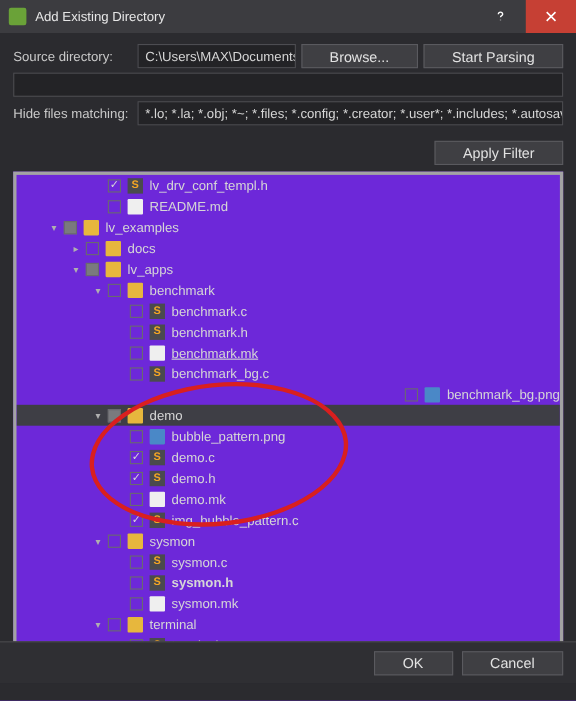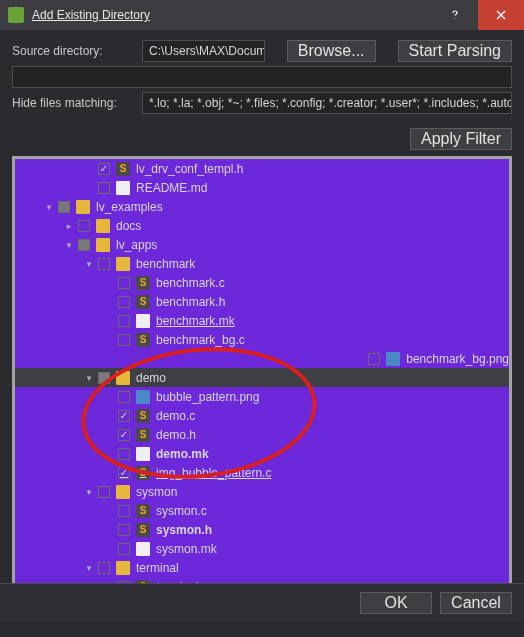--- a/index.html
+++ b/index.html
@@ -1,29 +1,29 @@
 <!DOCTYPE html>
 <html><head>
 <meta charset="utf-8">
 <style>
 * { box-sizing: border-box; margin: 0; padding: 0; font-family: "Segoe UI", Tahoma, sans-serif; }
 body { background: #2b2b2f; width: 524px; height: 637px; overflow: hidden; position: relative; }
 
-.titlebar { height: 30px; background: #3c3c40; display: flex; align-items: center; color: #e6e6e6; font-size: 12px; text-decoration: underline; }
+.titlebar { height: 30px; background: #3c3c40; display: flex; align-items: center; color: #e6e6e6; font-size: 12px; }
 .titlebar .app-icon { width: 16px; height: 16px; margin: 0 8px; background: #6aa238; border-radius: 2px; position: relative; }
 .titlebar .title { flex: 1; }
 .titlebar .ctrl { width: 46px; height: 30px; display: flex; align-items: center; justify-content: center; color: #fff; }
 .titlebar .ctrl.close { background: #c64034; }
 .titlebar .ctrl svg { width: 10px; height: 10px; }
 
 .form { padding: 10px 12px; color: #c9c9c9; font-size: 12px; }
-.row { display: flex; align-items: center; gap: 22px; margin-bottom: 4px; }
+.row { display: flex; align-items: center; gap: 5px; margin-bottom: 4px; }
 .row .lbl { width: 108px; }
 .row .val { flex: 1; background: #232326; border: 1px solid #4d4d52; color: #d6d6d6; height: 22px; line-height: 20px; padding: 0 6px; overflow: hidden; white-space: nowrap; }
-.btn { background: #3f3f43; border: 1px solid #5a5a5f; color: #e2e2e2; font-size: 16px; height: 22px; padding: 0 10px; cursor: pointer; }
+.btn { background: #3f3f43; border: 1px solid #5a5a5f; color: #e2e2e2; font-size: 13px; height: 22px; padding: 0 25px; cursor: pointer; }
 .rightbar { display: flex; justify-content: flex-end; padding-right: 12px; margin-bottom: 6px; }
 
 .tree-wrap { margin: 0 12px; border: 3px solid #a3a3a3; background: #6d28d9; height: 432px; overflow: hidden; position: relative; }
 .tree { color: #d6d6d6; font-size: 12px; }
 .node { display: flex; align-items: center; height: 19px; white-space: nowrap; }
 .node.sel { background: #3e3e45; }
 .exp { width: 12px; text-align: center; color: #b0b0b0; font-size: 9px; cursor: pointer; user-select: none; }
 .chk { width: 12px; height: 12px; border: 1px solid #6a6a6e; margin: 0 3px; display: inline-flex; align-items: center; justify-content: center; font-size: 9px; color: #d6d6d6; }
 .chk.tri { background: #7a7a7e; }
 .chk.on::after { content: "✓"; font-size: 10px; line-height: 1; }
@@ -162,27 +162,27 @@
         <span class="chk on"></span>
         <span class="ico s"></span>
         <span class="lbltxt">demo.c</span>
       </div>
       <div class="node" style="padding-left: 88px;">
         <span class="exp"></span>
         <span class="chk on"></span>
         <span class="ico s"></span>
         <span class="lbltxt">demo.h</span>
       </div>
-      <div class="node" style="padding-left: 88px; font-weight: bold;">
+      <div class="node" style="padding-left: 88px;">
         <span class="exp"></span>
         <span class="chk off"></span>
         <span class="ico file"></span>
         <span class="lbltxt">demo.mk</span>
       </div>
-      <div class="node" style="padding-left: 88px; text-decoration: underline;">
+      <div class="node" style="padding-left: 88px;">
         <span class="exp"></span>
         <span class="chk on"></span>
         <span class="ico s"></span>
         <span class="lbltxt">img_bubble_pattern.c</span>
       </div>
       <div class="node" style="padding-left: 68px;">
         <span class="exp">▾</span>
         <span class="chk off"></span>
         <span class="ico folder"></span>
         <span class="lbltxt">sysmon</span>

